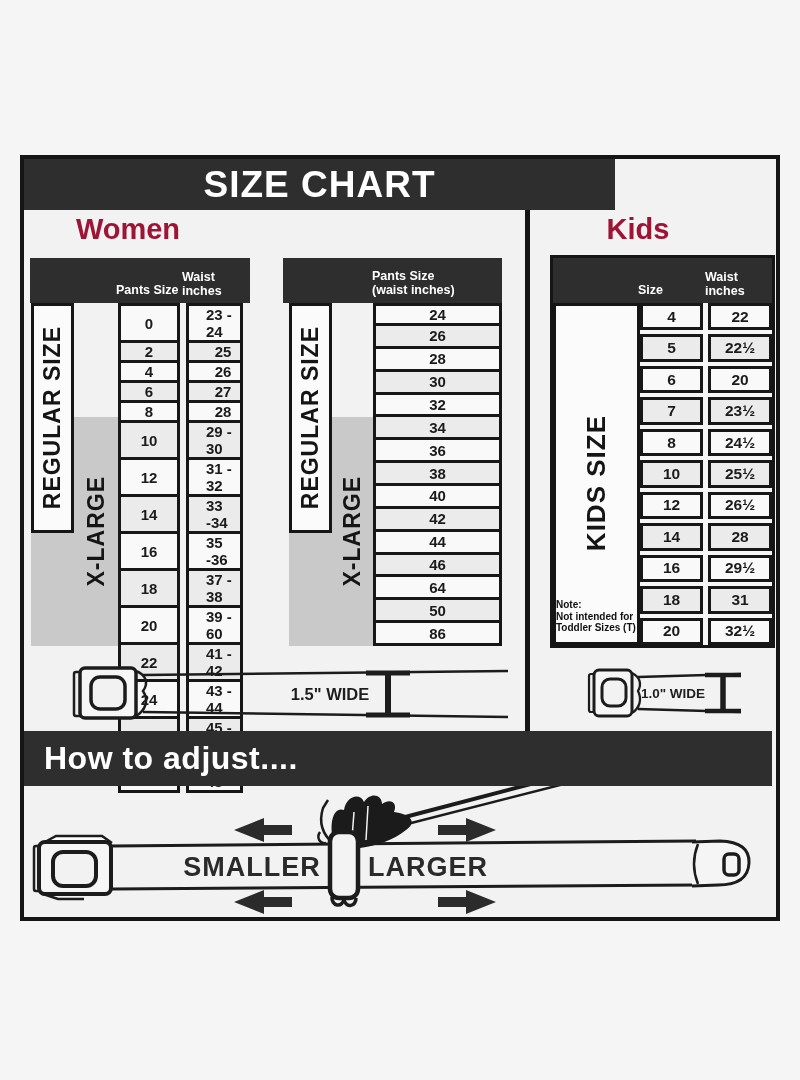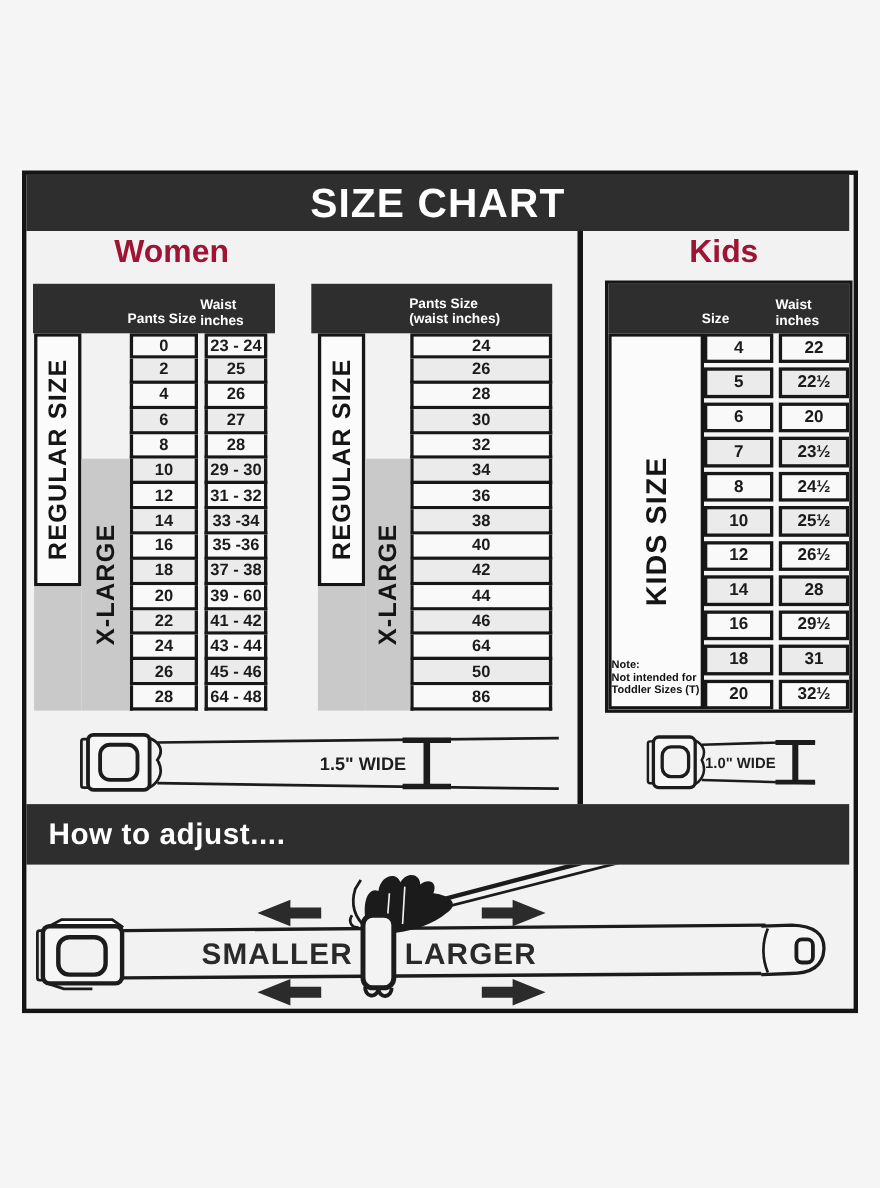--- a/index.html
+++ b/index.html
@@ -4,42 +4,42 @@
 <style>
   * { margin:0; padding:0; box-sizing:border-box; }
   html,body { width:800px; height:1080px; background:#f5f5f5;
     font-family:"Liberation Sans", sans-serif; overflow:hidden; }
   .page { position:relative; width:800px; height:1080px; background:#f5f5f5; }
 
   .frame { position:absolute; left:20px; top:155px; width:760px; height:766px;
     border:4px solid #151515; background:#f2f2f2; }
 
   .bar { position:absolute; background:#2e2e2e; color:#fff; display:flex; align-items:center; }
-  .title-bar { left:24px; top:159px; width:748px; height:51px; justify-content:center;
+  .title-bar { left:24px; top:159px; width:591px; height:51px; justify-content:center;
     font-size:37px; font-weight:bold; letter-spacing:1px; }
   .adjust-bar { left:24px; top:731px; width:748px; height:55px; padding-left:20px;
-    font-size:27px; font-weight:bold; letter-spacing:.5px; }
+    font-size:32px; font-weight:bold; letter-spacing:.5px; }
 
   .sec-heading { position:absolute; top:213px; height:38px; width:200px; text-align:center;
     font-size:29px; font-weight:bold; color:#9e1434; }
   .v-divider { position:absolute; left:525px; top:210px; width:5px; height:521px; background:#151515; }
 
   .thead { position:absolute; background:#2e2e2e; color:#fff; }
   .thead .hl { position:absolute; text-align:left; font-weight:bold; font-size:12.5px; line-height:1.18; }
 
   .rows { position:absolute; display:flex; flex-direction:column; }
   .trow { flex:1; display:flex; }
   .tcell { border:3px solid #171717; background:#f9f9f9; display:flex; align-items:center;
     justify-content:center; font-weight:bold; font-size:15px; color:#1b1b1b; }
   .trow.alt .tcell { background:#ebebeb; }
   .collapse .trow + .trow .tcell { border-top:0; }
   .rows-women { left:118px; top:303px; width:132px; height:343px; }
   .rows-women .trow { gap:6px; }
   .rows-women .tcell:first-child { width:62px; }
-  .rows-women .tcell:last-child { width:57px; }
+  .rows-women .tcell:last-child { width:57px;padding-left:17px; }
   .rows-men { left:373px; top:303px; width:129px; height:343px; }
   .rows-men .tcell { width:129px; }
   .rows-kids { left:640px; top:303px; width:132px; height:342px; gap:4px; }
   .rows-kids .trow { gap:5px; }
   .rows-kids .tcell { font-size:15.5px; }
   .rows-kids .tcell:first-child { width:63px; }
   .rows-kids .tcell:last-child { width:64px; }
 
   .size-box { position:absolute; background:#fbfbfb; border:3px solid #151515;
     display:flex; align-items:center; justify-content:center; }
@@ -63,22 +63,22 @@
 
 <div class="page">
   <div class="frame"></div>
 
   <div class="bar title-bar">
     <span>SIZE CHART</span>
   </div>
 
   <div class="v-divider"></div>
 
-  <div class="sec-heading" style="left:56px">Women</div>
-  <div class="sec-heading" style="left:558px">Kids</div>
+  <div class="sec-heading" style="left:28px">Women</div>
+  <div class="sec-heading" style="left:538px">Kids</div>
 
   <div class="thead" style="left:30px;top:258px;width:220px;height:45px">
     <div class="hl" style="left:86px;bottom:5px;width:66px">Pants Size</div>
     <div class="hl" style="left:152px;bottom:4px;width:66px">
       <div>Waist</div>
       <div>inches</div>
     </div>
   </div>
   <div class="rows rows-women collapse">
       <div class="trow">

